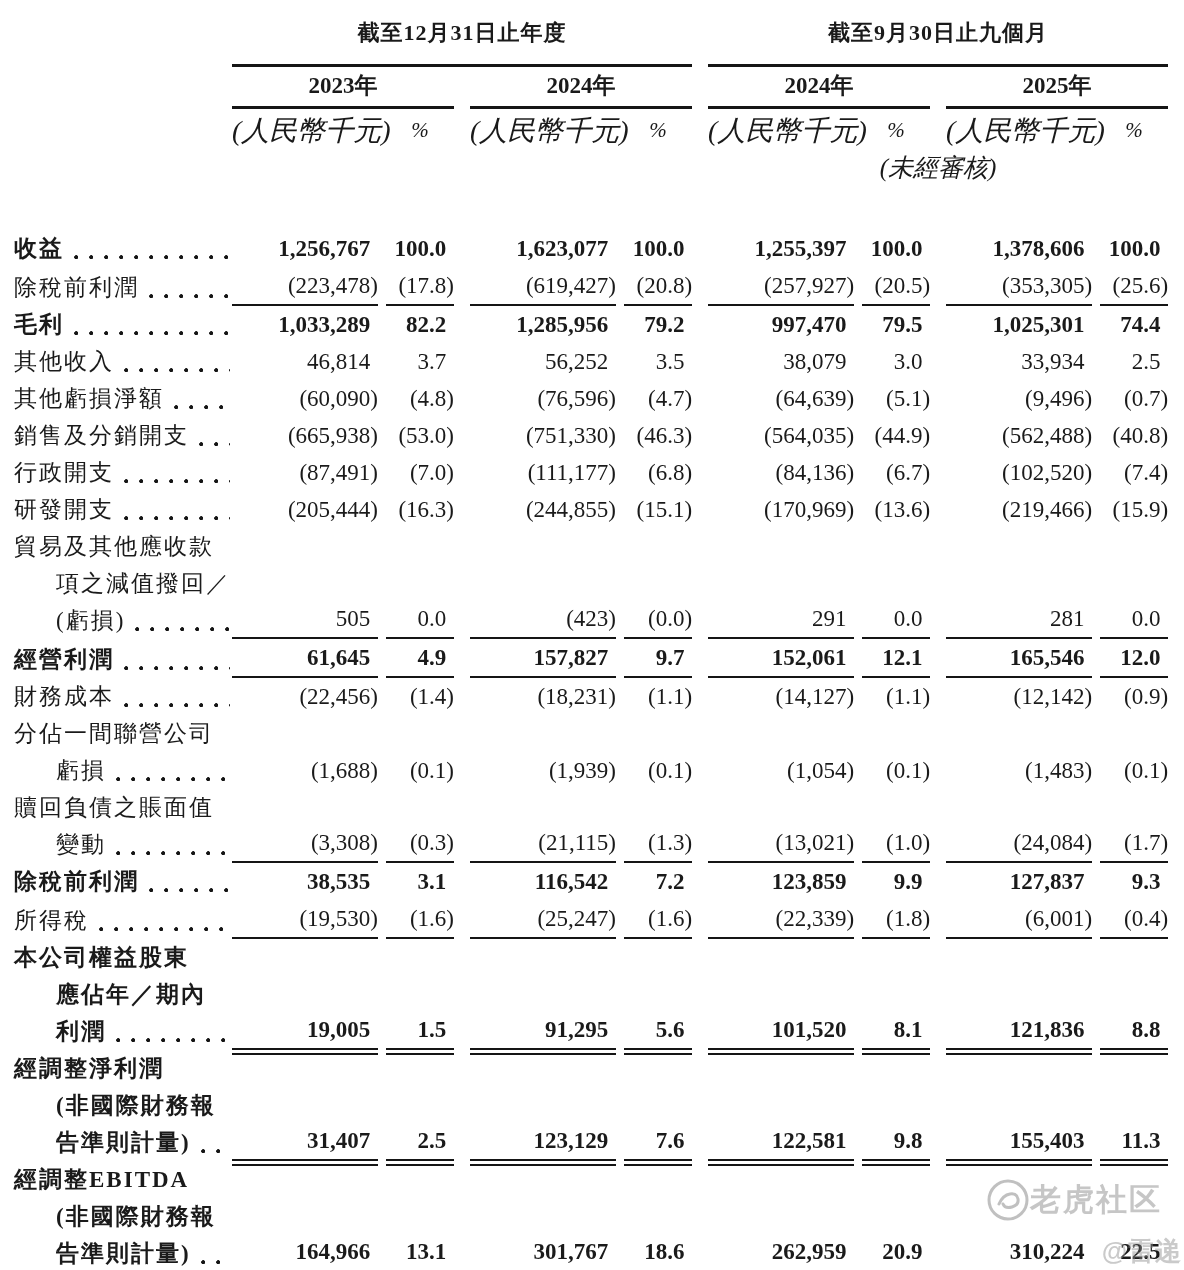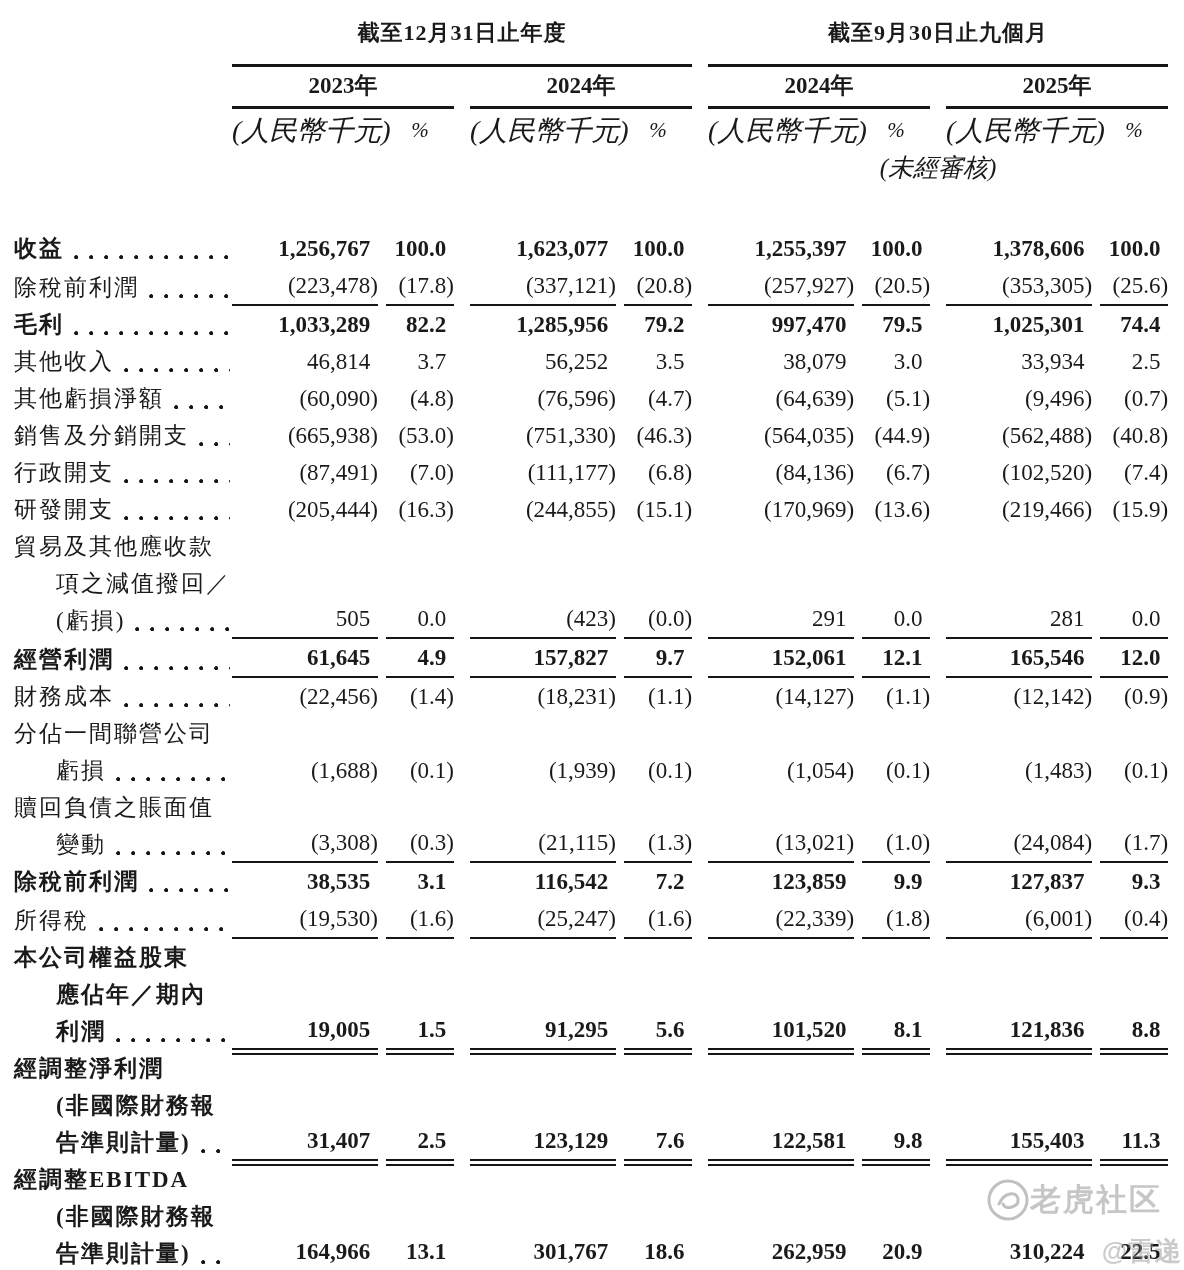--- a/index.html
+++ b/index.html
@@ -181,21 +181,21 @@
         <td class="lbl">
           <div class="lline">
             <span class="ltext">除稅前利潤</span>
             <span class="leader"></span>
           </div>
         </td>
         <td class="num amt">(223,478)</td>
         <td class="igap"></td>
         <td class="num pct">(17.8)</td>
         <td class="ggap"></td>
-        <td class="num amt">(337,121)</td>
+        <td class="num amt">(619,427)</td>
         <td class="igap"></td>
         <td class="num pct">(20.8)</td>
         <td class="ggap"></td>
         <td class="num amt">(257,927)</td>
         <td class="igap"></td>
         <td class="num pct">(20.5)</td>
         <td class="ggap"></td>
         <td class="num amt">(353,305)</td>
         <td class="igap"></td>
         <td class="num pct">(25.6)</td>

